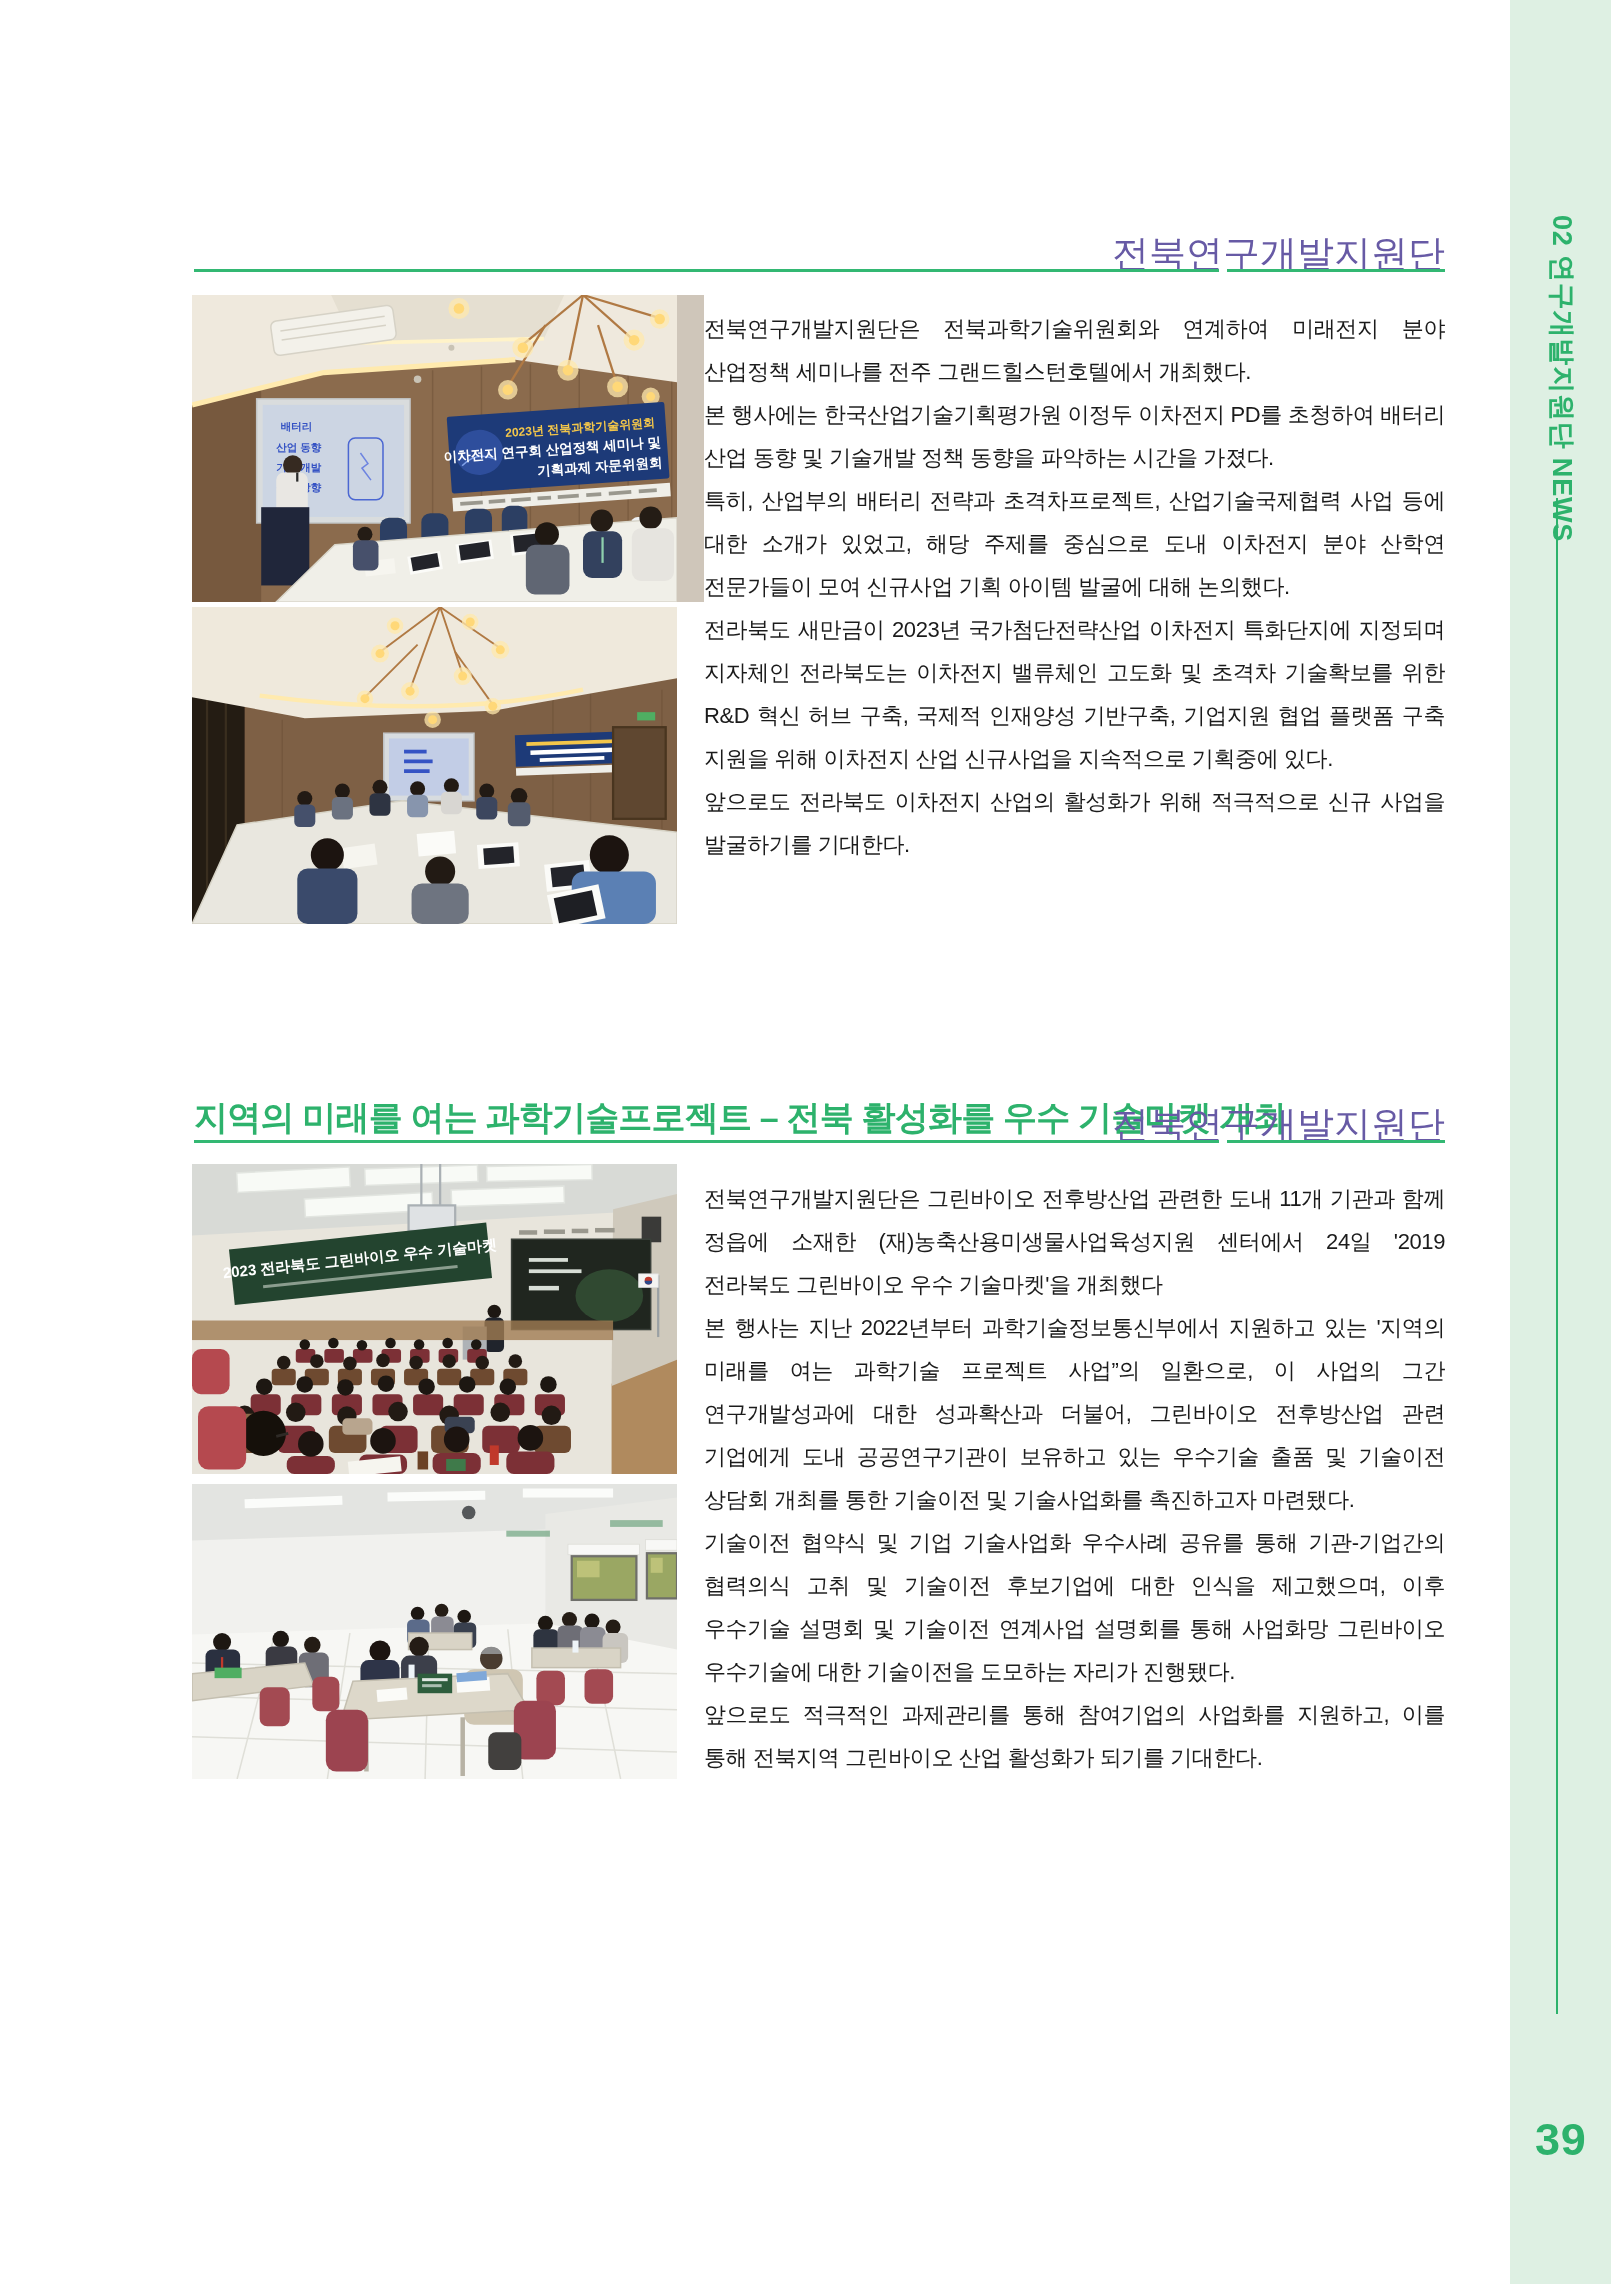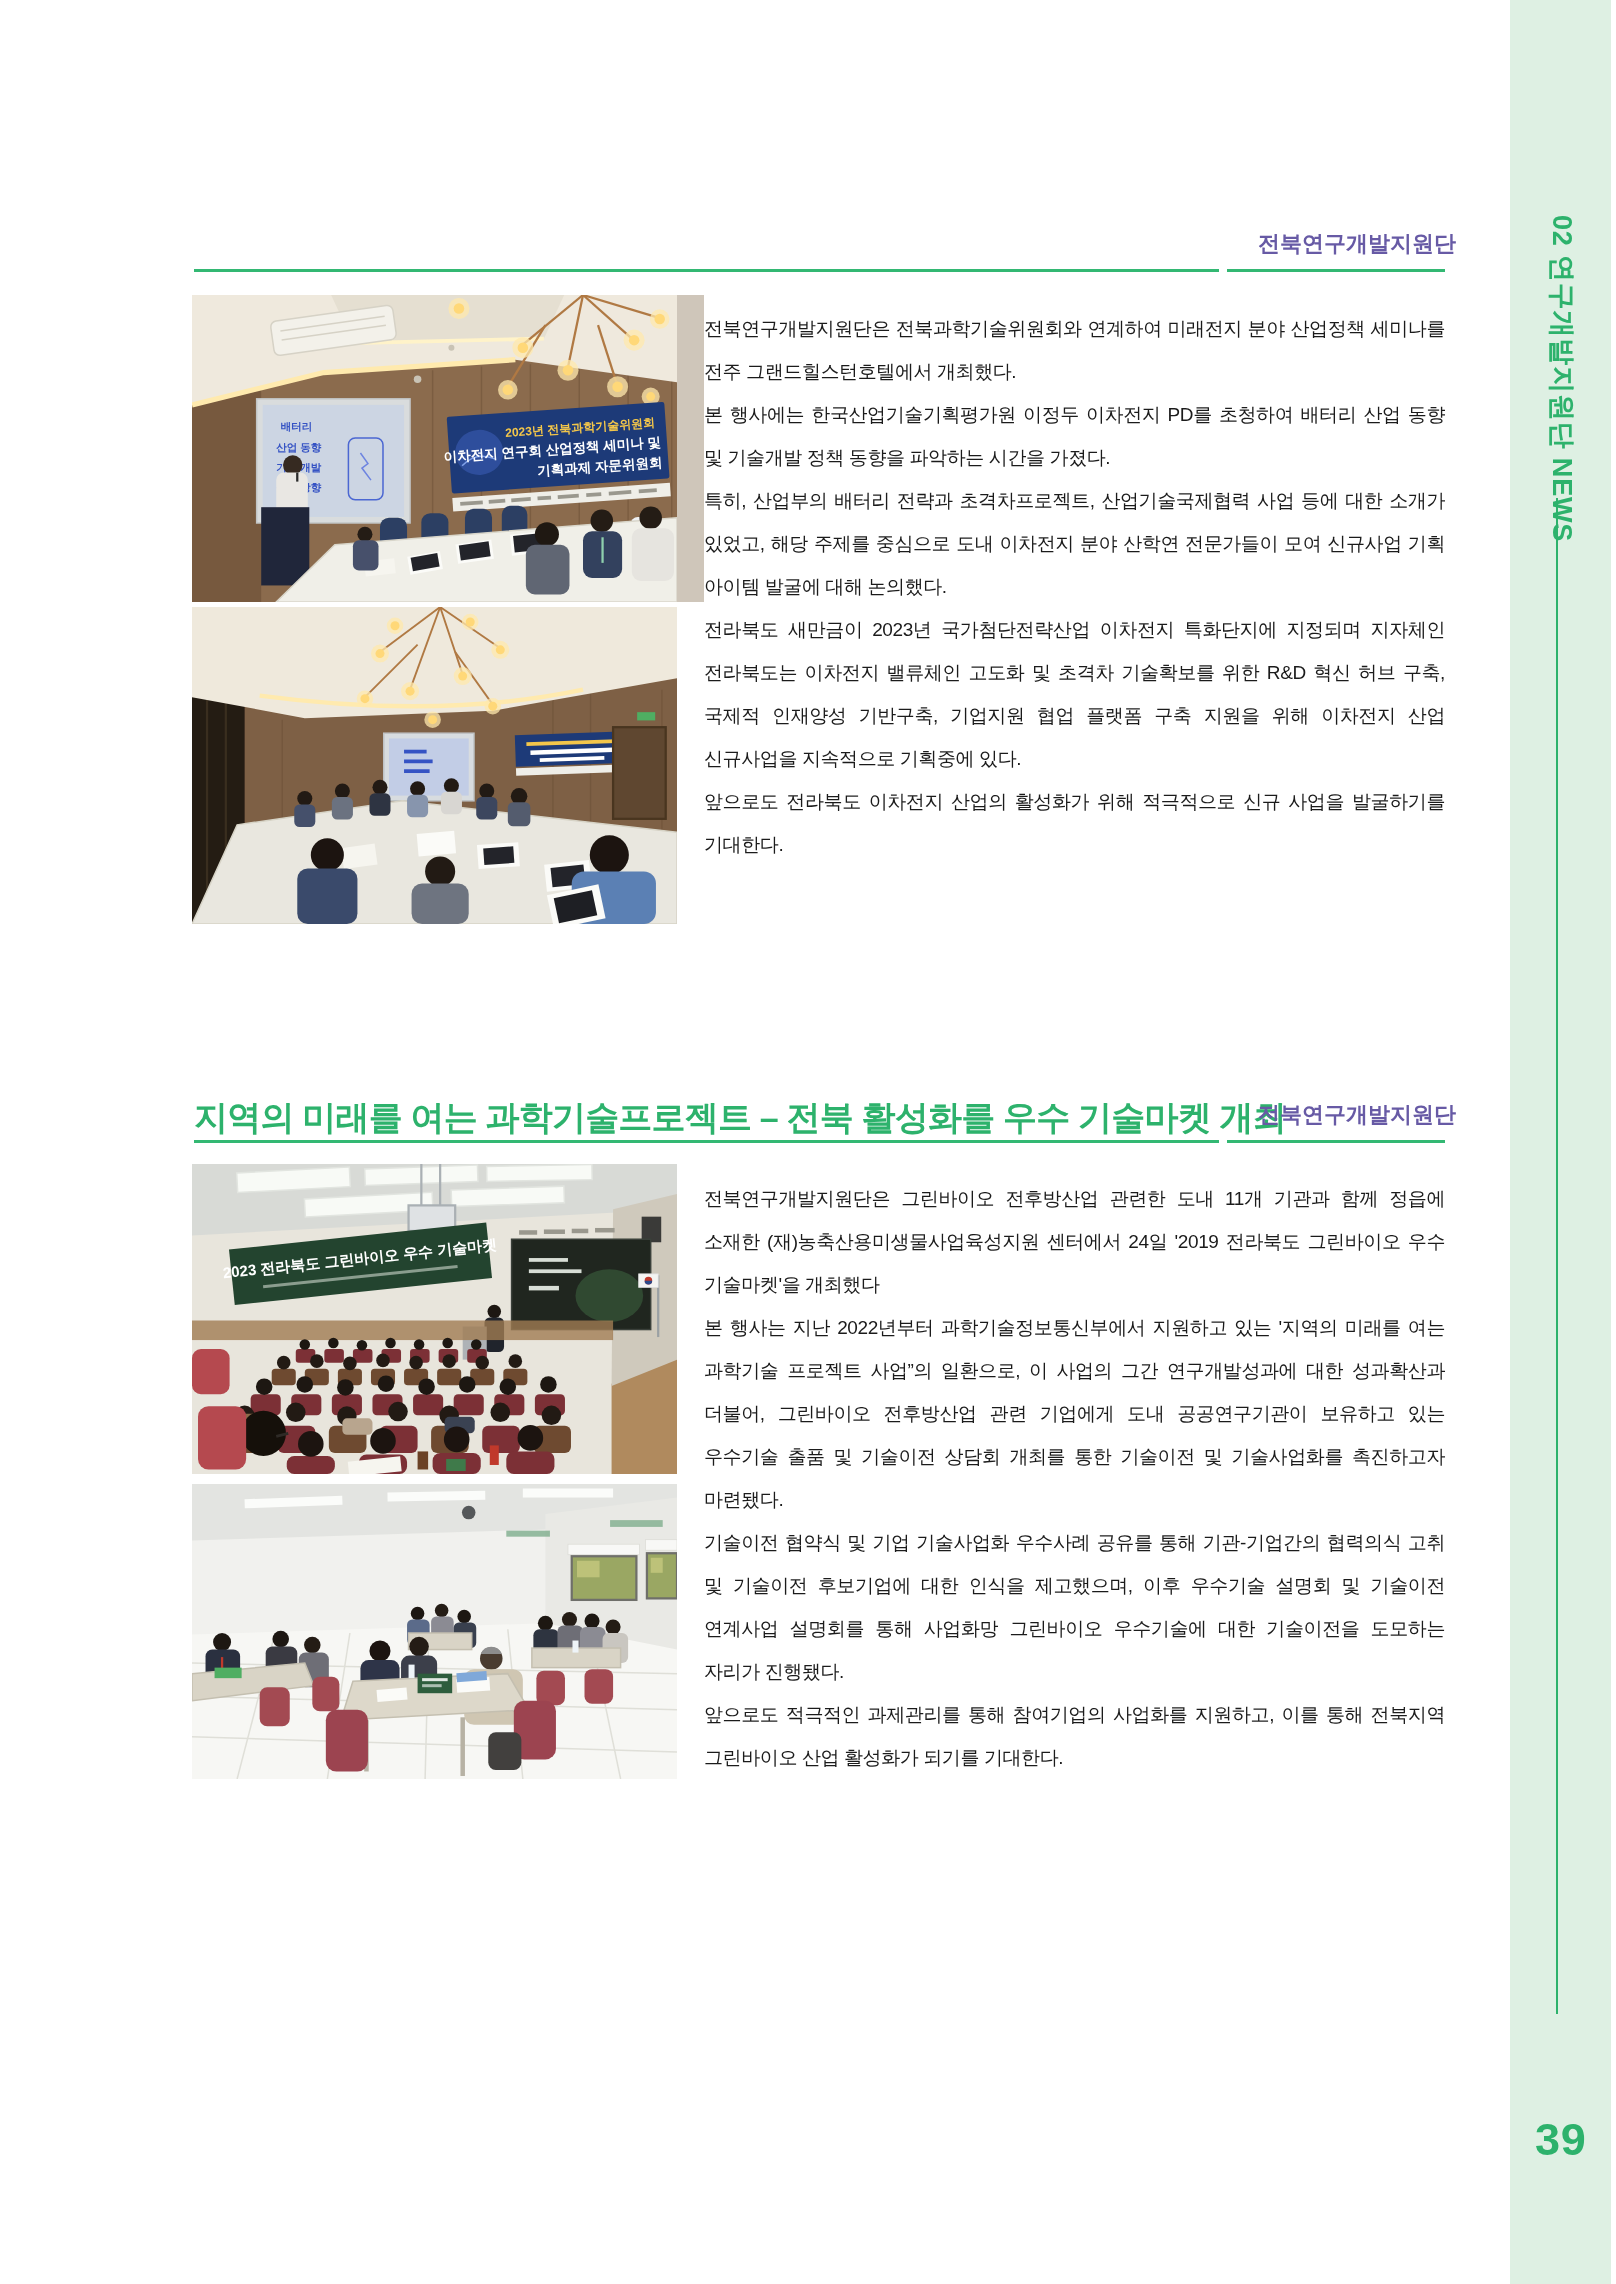--- a/index.html
+++ b/index.html
@@ -10,26 +10,26 @@
   
   .side-band{position:absolute;left:1510px;top:0;width:101px;height:2284px;background:#def0e3;}
   .side-label{
     position:absolute;left:1580px;top:215px;transform:rotate(90deg);transform-origin:top left;
     white-space:nowrap;font-size:27px;font-weight:800;color:#2db26c;letter-spacing:0.8px;
   }
   .side-vline{position:absolute;left:1556px;top:498px;width:2.3px;height:1516px;background:#2db26c;}
   .page-num{position:absolute;left:1535px;top:2114px;font-size:45px;font-weight:800;color:#2db26c;letter-spacing:0.8px;}
   
   .sec-title{position:absolute;left:194px;font-size:34px;font-weight:800;color:#2db26c;letter-spacing:-0.8px;white-space:nowrap;}
-  .sec-tag{position:absolute;right:160px;font-size:22px;font-weight:700;color:#675aa5;white-space:nowrap;}
+  .sec-tag{position:absolute;right:171px;font-size:37px;font-weight:400;color:#675aa5;white-space:nowrap;}
   .rule{position:absolute;height:3px;background:#33b873;}
   
   .body-col{position:absolute;left:704px;width:741px;color:#1b1b1b;}
   .body-col p{
-    margin:0;font-size:19px;line-height:43px;text-align:justify;
+    margin:0;font-size:22px;line-height:43px;text-align:justify;
     word-break:keep-all;letter-spacing:-0.4px;
   }
   
   .photo{position:absolute;overflow:hidden;background:#cfc6ba;}
   .photo svg{display:block;}
 </style>
 </head>
 <body>
 
 <div class="page">

